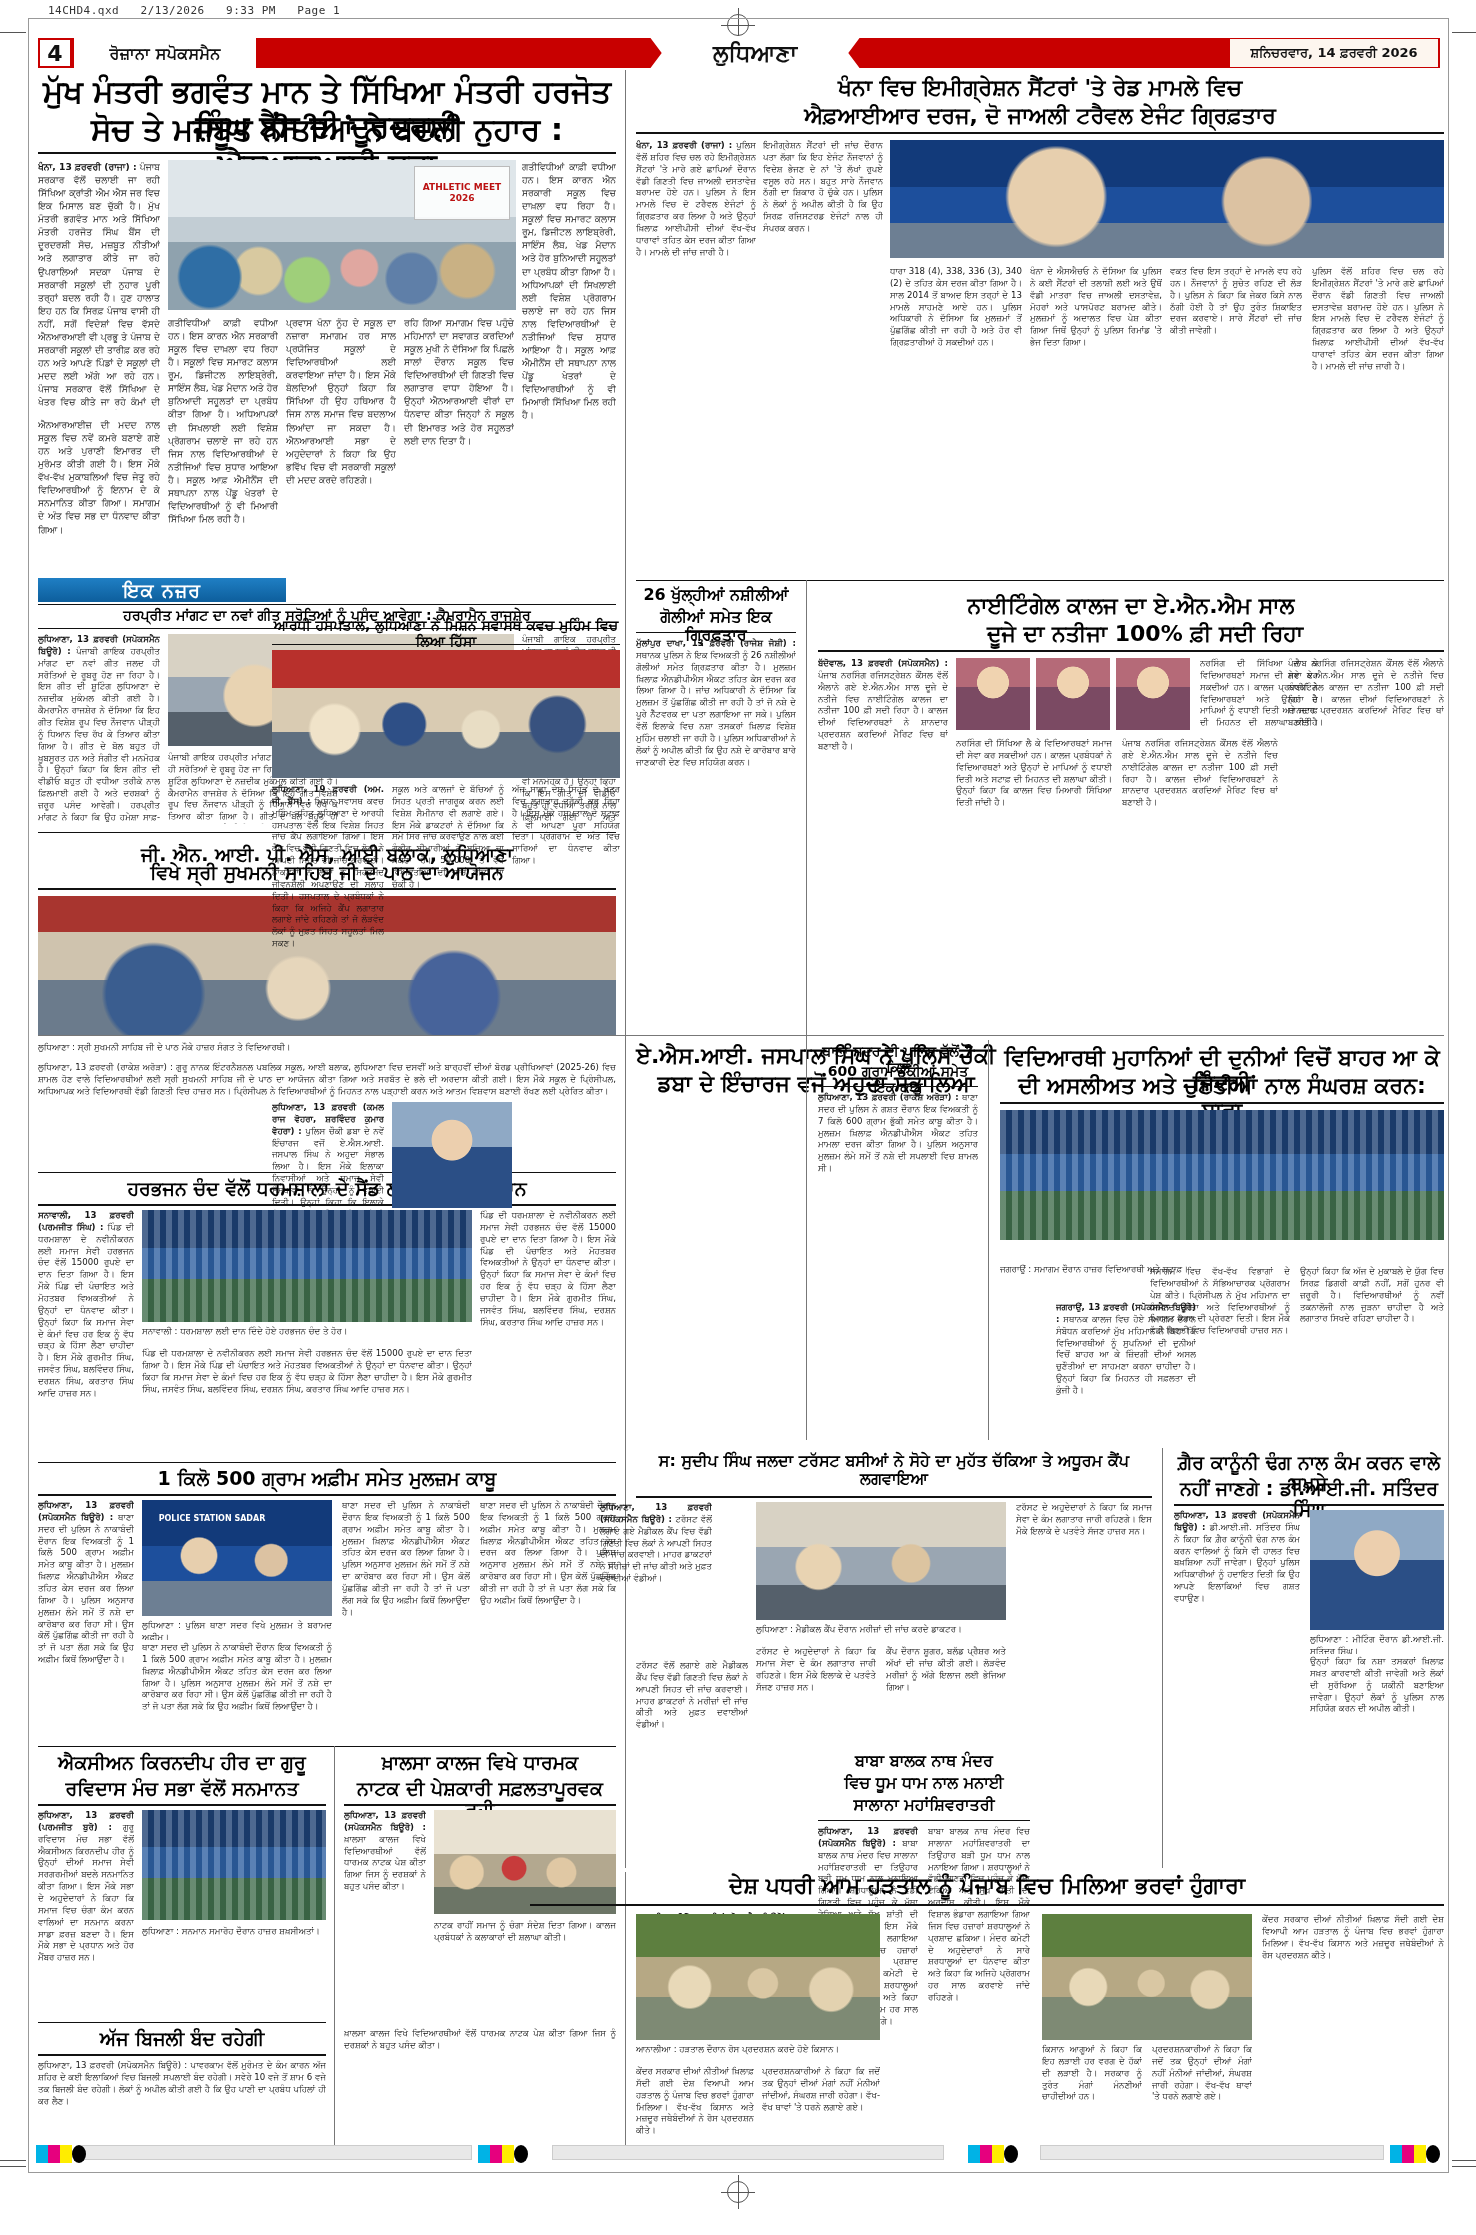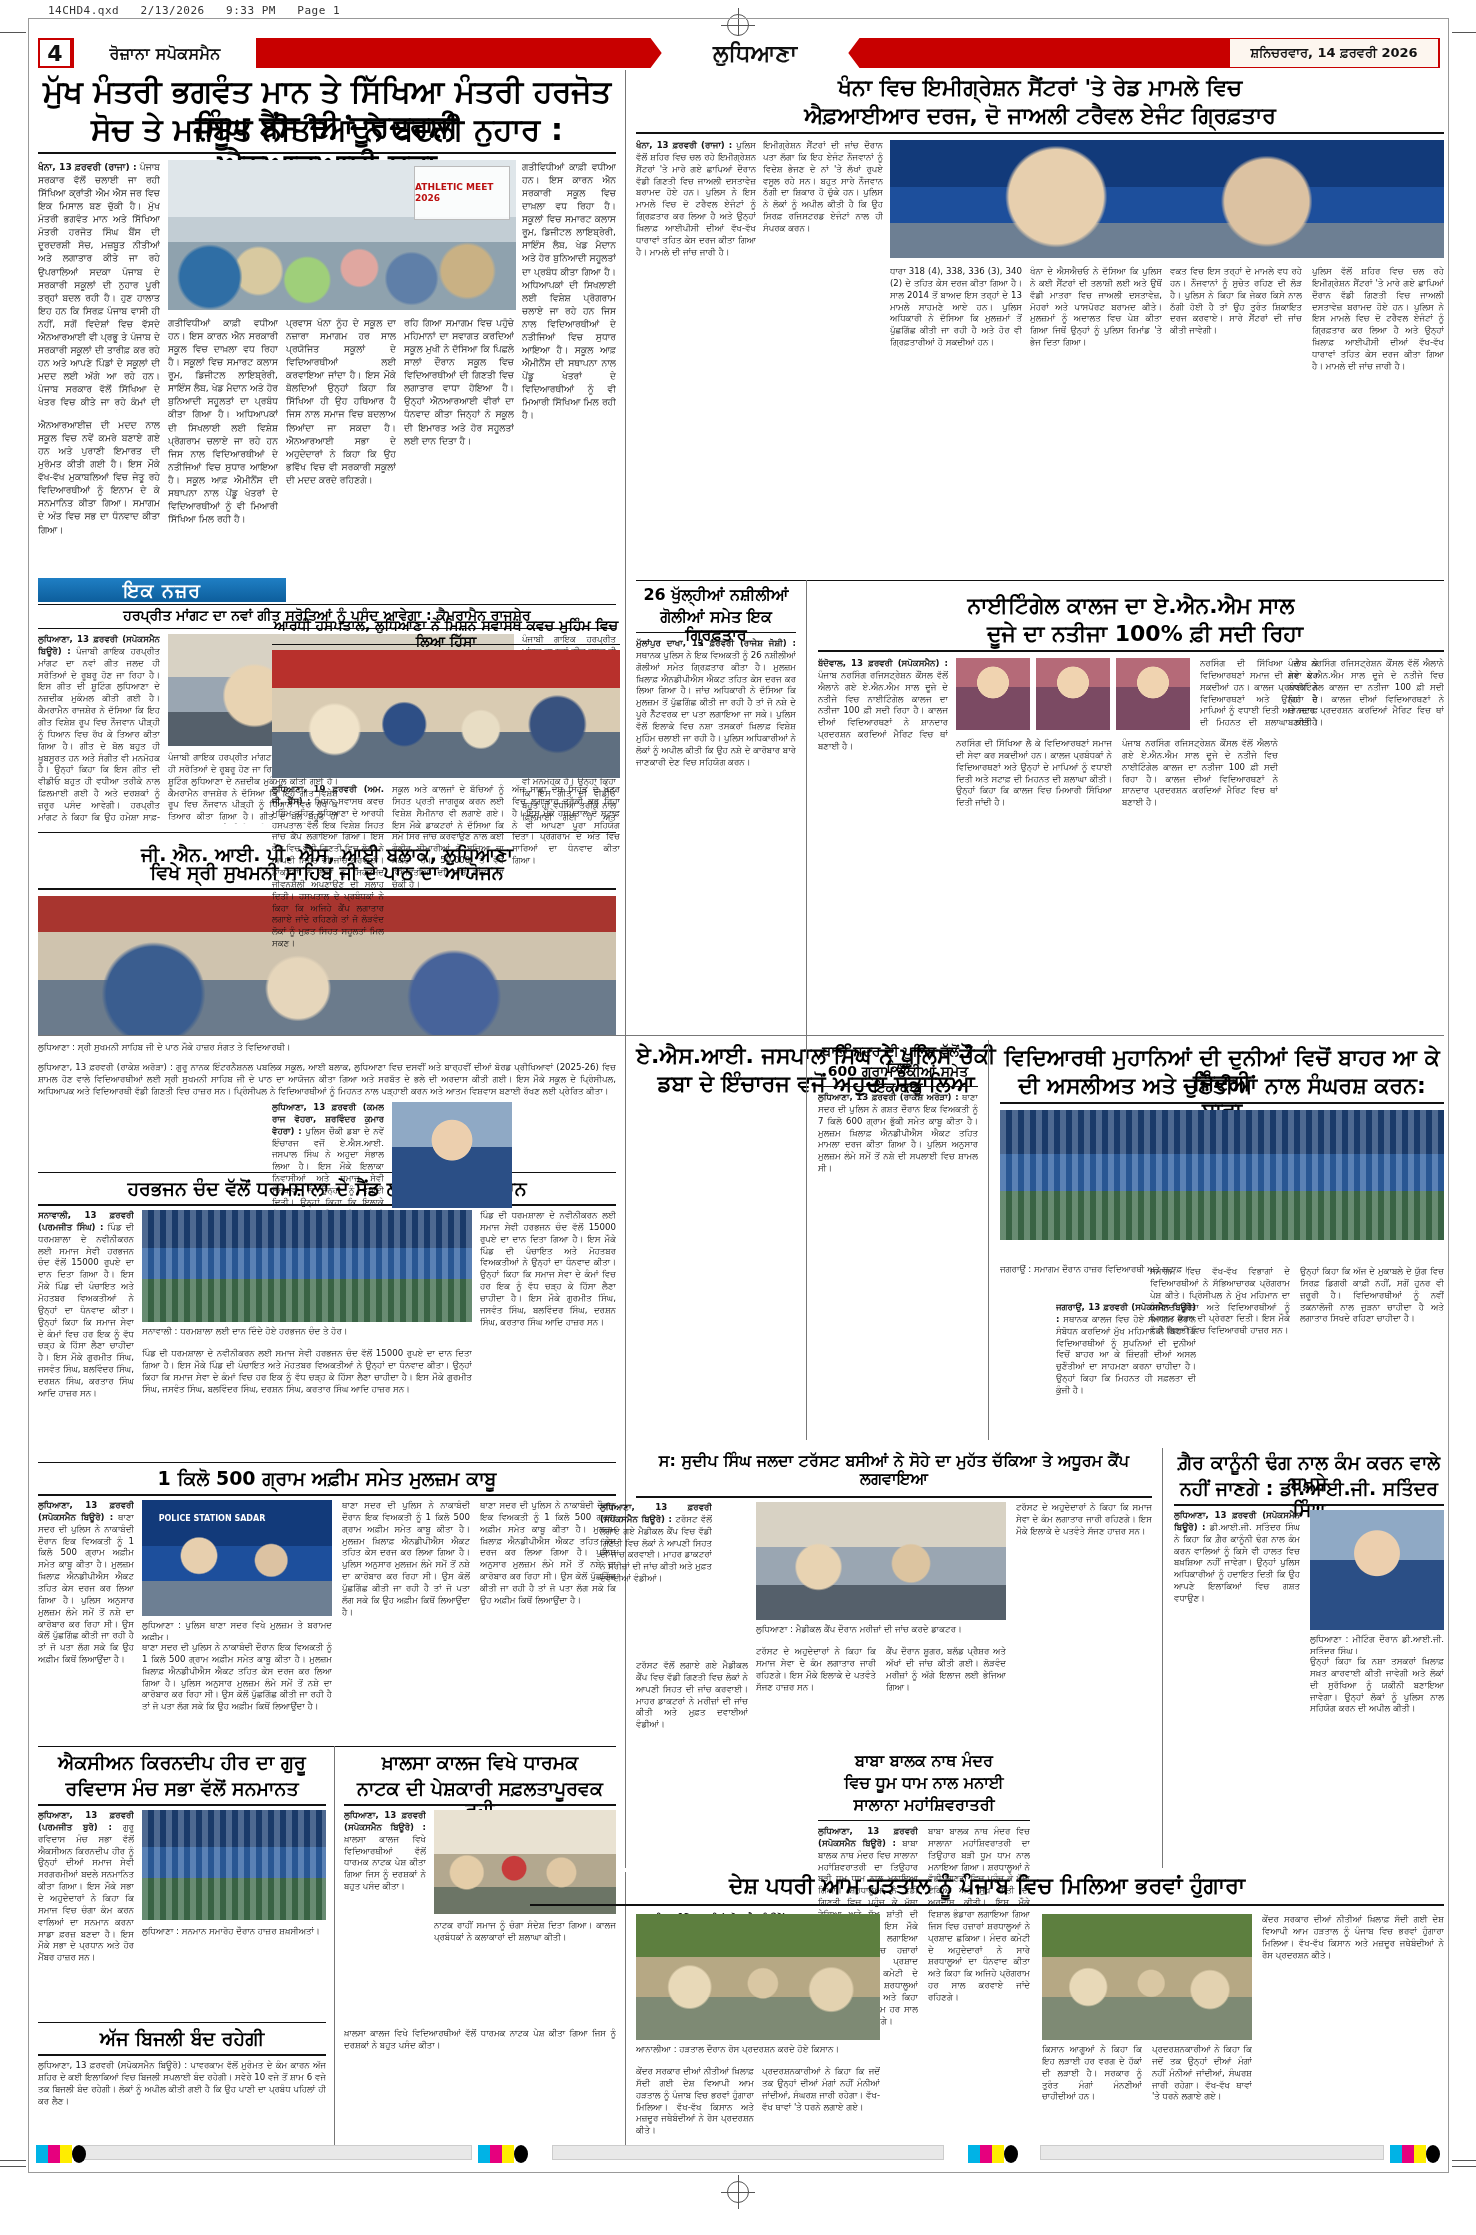--- a/index.html
+++ b/index.html
@@ -215,21 +215,21 @@
   <div class="hl hl-xl" style="position:absolute; left:636px; top:104px; width:808px;">ਐਫ਼ਆਈਆਰ ਦਰਜ, ਦੋ ਜਾਅਲੀ ਟਰੈਵਲ ਏਜੰਟ ਗ੍ਰਿਫ਼ਤਾਰ</div>
   <div class="rule-thick" style="left:636px; top:132px; width:808px;"></div>
 
   <div class="body-col" style="position:absolute; left:38px; top:160px; width:122px; height:250px;">
     <span class="lead">ਖੰਨਾ, 13 ਫ਼ਰਵਰੀ (ਰਾਜਾ) :</span>
     <span>ਪੰਜਾਬ ਸਰਕਾਰ ਵੱਲੋਂ ਚਲਾਈ ਜਾ ਰਹੀ ਸਿੱਖਿਆ ਕ੍ਰਾਂਤੀ ਐਮ ਐਸ ਜਰ ਵਿਚ ਇਕ ਮਿਸਾਲ ਬਣ ਚੁੱਕੀ ਹੈ। ਮੁੱਖ ਮੰਤਰੀ ਭਗਵੰਤ ਮਾਨ ਅਤੇ ਸਿੱਖਿਆ ਮੰਤਰੀ ਹਰਜੋਤ ਸਿੰਘ ਬੈਂਸ ਦੀ ਦੂਰਦਰਸ਼ੀ ਸੋਚ, ਮਜ਼ਬੂਤ ਨੀਤੀਆਂ ਅਤੇ ਲਗਾਤਾਰ ਕੀਤੇ ਜਾ ਰਹੇ ਉਪਰਾਲਿਆਂ ਸਦਕਾ ਪੰਜਾਬ ਦੇ ਸਰਕਾਰੀ ਸਕੂਲਾਂ ਦੀ ਨੁਹਾਰ ਪੂਰੀ ਤਰ੍ਹਾਂ ਬਦਲ ਰਹੀ ਹੈ। ਹੁਣ ਹਾਲਾਤ ਇਹ ਹਨ ਕਿ ਸਿਰਫ਼ ਪੰਜਾਬ ਵਾਸੀ ਹੀ ਨਹੀਂ, ਸਗੋਂ ਵਿਦੇਸ਼ਾਂ ਵਿਚ ਵੱਸਦੇ ਐਨਆਰਆਈ ਵੀ ਪ੍ਰਭੂ ਤੇ ਪੰਜਾਬ ਦੇ ਸਰਕਾਰੀ ਸਕੂਲਾਂ ਦੀ ਤਾਰੀਫ਼ ਕਰ ਰਹੇ ਹਨ ਅਤੇ ਆਪਣੇ ਪਿੰਡਾਂ ਦੇ ਸਕੂਲਾਂ ਦੀ ਮਦਦ ਲਈ ਅੱਗੇ ਆ ਰਹੇ ਹਨ। ਪੰਜਾਬ ਸਰਕਾਰ ਵੱਲੋਂ ਸਿੱਖਿਆ ਦੇ ਖੇਤਰ ਵਿਚ ਕੀਤੇ ਜਾ ਰਹੇ ਕੰਮਾਂ ਦੀ ਸ਼ਲਾਘਾ ਕਰਦਿਆਂ ਐਨਆਰਆਈ ਸਭਾ ਦੇ ਨੁਮਾਇੰਦਿਆਂ ਨੇ ਕਿਹਾ ਕਿ ਅੱਜ ਸਰਕਾਰੀ ਸਕੂਲਾਂ ਵਿਚ ਉਹ ਸਹੂਲਤਾਂ ਮੁਹੱਈਆ ਕਰਵਾਈਆਂ ਜਾ ਰਹੀਆਂ ਹਨ।</span>
   </div>
 
   <div class="photo ph-crowd" style="left:168px; top:160px; width:348px; height:150px;">
     <div style="position:absolute; right:6px; top:6px; width:96px; height:54px; background:#ffffffd9; border:1px solid #bbb;
-                display:flex; align-items:center; justify-content:center; 
+                display:flex; align-items:center; justify-content:center; text-align:center;
                 font-size:9px; font-weight:700; color:#b11; line-height:1.2;">ATHLETIC MEET 2026</div>
   </div>
 
   <div class="body-col" style="position:absolute; left:168px; top:316px; width:110px; height:260px;">ਗਤੀਵਿਧੀਆਂ ਕਾਫ਼ੀ ਵਧੀਆ ਹਨ। ਇਸ ਕਾਰਨ ਐਨ ਸਰਕਾਰੀ ਸਕੂਲ ਵਿਚ ਦਾਖ਼ਲਾ ਵਧ ਰਿਹਾ ਹੈ। ਸਕੂਲਾਂ ਵਿਚ ਸਮਾਰਟ ਕਲਾਸ ਰੂਮ, ਡਿਜੀਟਲ ਲਾਇਬ੍ਰੇਰੀ, ਸਾਇੰਸ ਲੈਬ, ਖੇਡ ਮੈਦਾਨ ਅਤੇ ਹੋਰ ਬੁਨਿਆਦੀ ਸਹੂਲਤਾਂ ਦਾ ਪ੍ਰਬੰਧ ਕੀਤਾ ਗਿਆ ਹੈ। ਅਧਿਆਪਕਾਂ ਦੀ ਸਿਖਲਾਈ ਲਈ ਵਿਸ਼ੇਸ਼ ਪ੍ਰੋਗਰਾਮ ਚਲਾਏ ਜਾ ਰਹੇ ਹਨ ਜਿਸ ਨਾਲ ਵਿਦਿਆਰਥੀਆਂ ਦੇ ਨਤੀਜਿਆਂ ਵਿਚ ਸੁਧਾਰ ਆਇਆ ਹੈ। ਸਕੂਲ ਆਫ਼ ਐਮੀਨੈਂਸ ਦੀ ਸਥਾਪਨਾ ਨਾਲ ਪੇਂਡੂ ਖੇਤਰਾਂ ਦੇ ਵਿਦਿਆਰਥੀਆਂ ਨੂੰ ਵੀ ਮਿਆਰੀ ਸਿੱਖਿਆ ਮਿਲ ਰਹੀ ਹੈ।</div>
   <div class="body-col" style="position:absolute; left:286px; top:316px; width:110px; height:260px;">ਪ੍ਰਵਾਸ ਖੰਨਾ ਨੂੰਹ ਦੇ ਸਕੂਲ ਦਾ ਨਜ਼ਾਰਾ ਸਮਾਗਮ ਹਰ ਸਾਲ ਪ੍ਰਯੋਜਿਤ ਸਕੂਲਾਂ ਦੇ ਵਿਦਿਆਰਥੀਆਂ ਲਈ ਕਰਵਾਇਆ ਜਾਂਦਾ ਹੈ। ਇਸ ਮੌਕੇ ਬੋਲਦਿਆਂ ਉਨ੍ਹਾਂ ਕਿਹਾ ਕਿ ਸਿੱਖਿਆ ਹੀ ਉਹ ਹਥਿਆਰ ਹੈ ਜਿਸ ਨਾਲ ਸਮਾਜ ਵਿਚ ਬਦਲਾਅ ਲਿਆਂਦਾ ਜਾ ਸਕਦਾ ਹੈ। ਐਨਆਰਆਈ ਸਭਾ ਦੇ ਅਹੁਦੇਦਾਰਾਂ ਨੇ ਕਿਹਾ ਕਿ ਉਹ ਭਵਿੱਖ ਵਿਚ ਵੀ ਸਰਕਾਰੀ ਸਕੂਲਾਂ ਦੀ ਮਦਦ ਕਰਦੇ ਰਹਿਣਗੇ।</div>
   <div class="body-col" style="position:absolute; left:404px; top:316px; width:110px; height:260px;">ਰਹਿ ਗਿਆ ਸਮਾਗਮ ਵਿਚ ਪਹੁੰਚੇ ਮਹਿਮਾਨਾਂ ਦਾ ਸਵਾਗਤ ਕਰਦਿਆਂ ਸਕੂਲ ਮੁਖੀ ਨੇ ਦੱਸਿਆ ਕਿ ਪਿਛਲੇ ਸਾਲਾਂ ਦੌਰਾਨ ਸਕੂਲ ਵਿਚ ਵਿਦਿਆਰਥੀਆਂ ਦੀ ਗਿਣਤੀ ਵਿਚ ਲਗਾਤਾਰ ਵਾਧਾ ਹੋਇਆ ਹੈ। ਉਨ੍ਹਾਂ ਐਨਆਰਆਈ ਵੀਰਾਂ ਦਾ ਧੰਨਵਾਦ ਕੀਤਾ ਜਿਨ੍ਹਾਂ ਨੇ ਸਕੂਲ ਦੀ ਇਮਾਰਤ ਅਤੇ ਹੋਰ ਸਹੂਲਤਾਂ ਲਈ ਦਾਨ ਦਿਤਾ ਹੈ।</div>
   <div class="body-col" style="position:absolute; left:38px; top:418px; width:122px; height:158px;">ਐਨਆਰਆਈਜ਼ ਦੀ ਮਦਦ ਨਾਲ ਸਕੂਲ ਵਿਚ ਨਵੇਂ ਕਮਰੇ ਬਣਾਏ ਗਏ ਹਨ ਅਤੇ ਪੁਰਾਣੀ ਇਮਾਰਤ ਦੀ ਮੁਰੰਮਤ ਕੀਤੀ ਗਈ ਹੈ। ਇਸ ਮੌਕੇ ਵੱਖ-ਵੱਖ ਮੁਕਾਬਲਿਆਂ ਵਿਚ ਜੇਤੂ ਰਹੇ ਵਿਦਿਆਰਥੀਆਂ ਨੂੰ ਇਨਾਮ ਦੇ ਕੇ ਸਨਮਾਨਿਤ ਕੀਤਾ ਗਿਆ। ਸਮਾਗਮ ਦੇ ਅੰਤ ਵਿਚ ਸਭ ਦਾ ਧੰਨਵਾਦ ਕੀਤਾ ਗਿਆ।</div>
   <div class="body-col" style="position:absolute; left:522px; top:160px; width:94px; height:416px;">ਗਤੀਵਿਧੀਆਂ ਕਾਫ਼ੀ ਵਧੀਆ ਹਨ। ਇਸ ਕਾਰਨ ਐਨ ਸਰਕਾਰੀ ਸਕੂਲ ਵਿਚ ਦਾਖ਼ਲਾ ਵਧ ਰਿਹਾ ਹੈ। ਸਕੂਲਾਂ ਵਿਚ ਸਮਾਰਟ ਕਲਾਸ ਰੂਮ, ਡਿਜੀਟਲ ਲਾਇਬ੍ਰੇਰੀ, ਸਾਇੰਸ ਲੈਬ, ਖੇਡ ਮੈਦਾਨ ਅਤੇ ਹੋਰ ਬੁਨਿਆਦੀ ਸਹੂਲਤਾਂ ਦਾ ਪ੍ਰਬੰਧ ਕੀਤਾ ਗਿਆ ਹੈ। ਅਧਿਆਪਕਾਂ ਦੀ ਸਿਖਲਾਈ ਲਈ ਵਿਸ਼ੇਸ਼ ਪ੍ਰੋਗਰਾਮ ਚਲਾਏ ਜਾ ਰਹੇ ਹਨ ਜਿਸ ਨਾਲ ਵਿਦਿਆਰਥੀਆਂ ਦੇ ਨਤੀਜਿਆਂ ਵਿਚ ਸੁਧਾਰ ਆਇਆ ਹੈ। ਸਕੂਲ ਆਫ਼ ਐਮੀਨੈਂਸ ਦੀ ਸਥਾਪਨਾ ਨਾਲ ਪੇਂਡੂ ਖੇਤਰਾਂ ਦੇ ਵਿਦਿਆਰਥੀਆਂ ਨੂੰ ਵੀ ਮਿਆਰੀ ਸਿੱਖਿਆ ਮਿਲ ਰਹੀ ਹੈ।</div>
 
   <div class="body-col tight" style="position:absolute; left:636px; top:140px; width:120px; height:430px;">

